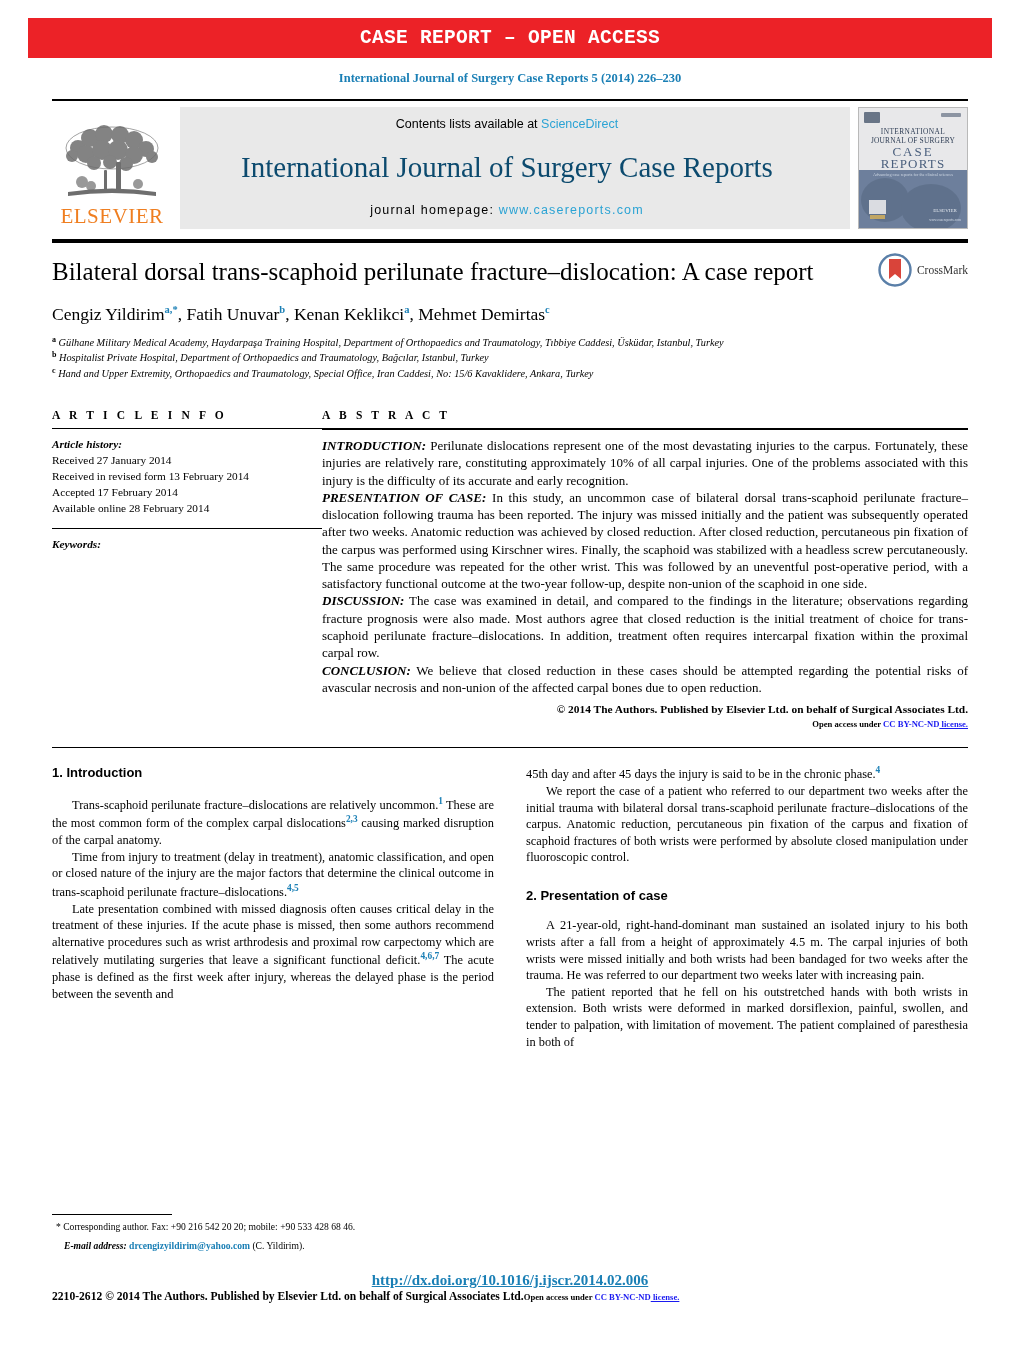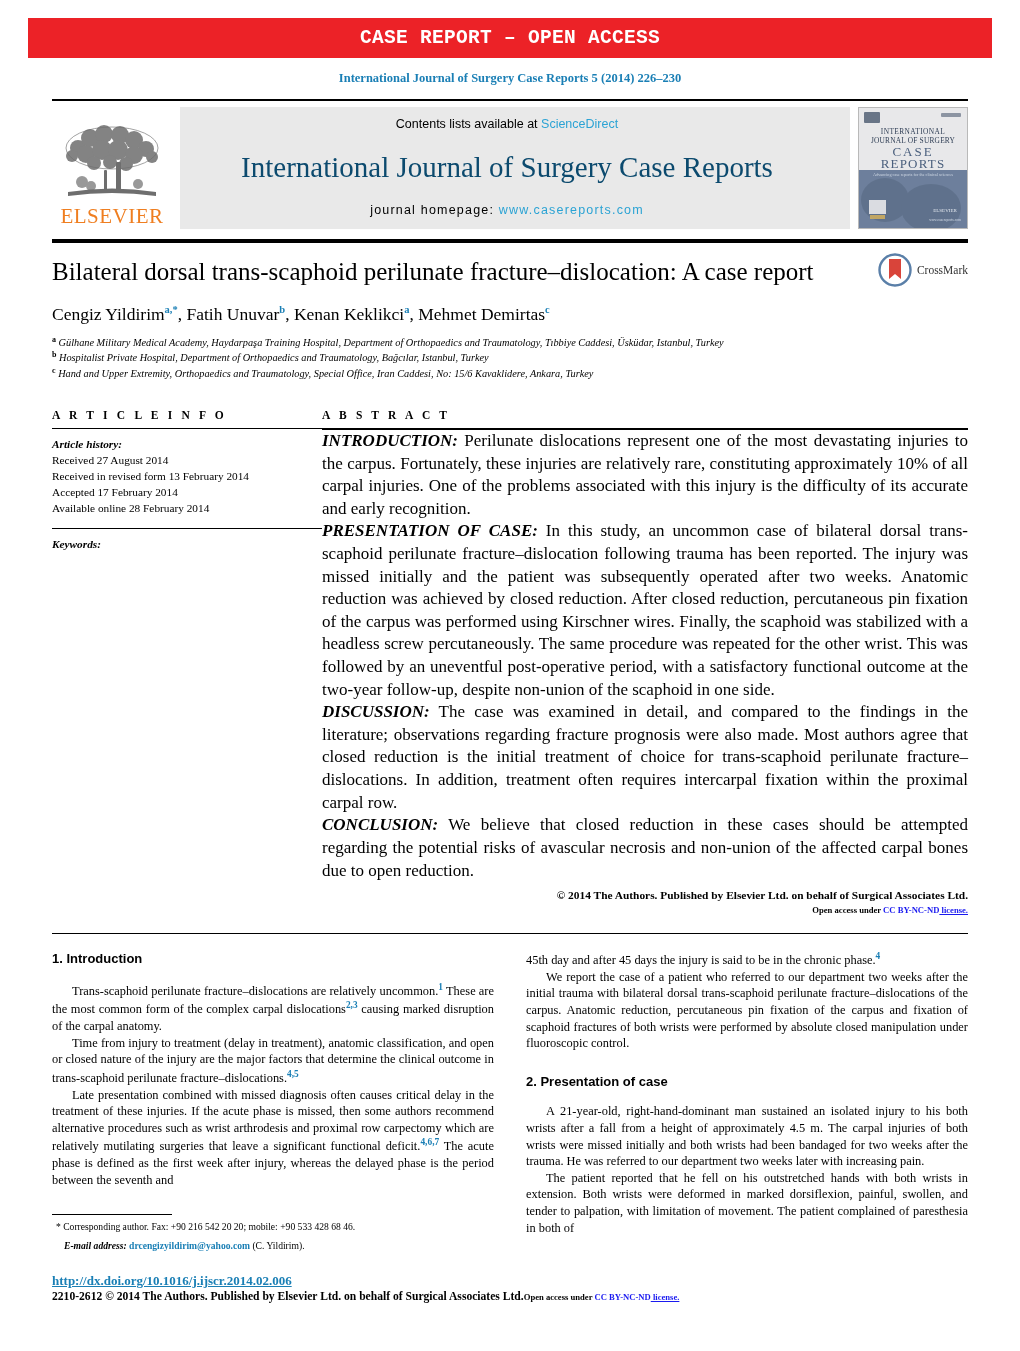--- a/index.html
+++ b/index.html
@@ -187,21 +187,22 @@
   .hr-thin { border-top: 1px solid #000; margin-top: 7px; }
   .hr-thick { border-top: 2px solid #000; margin-top: 7px; }
 
   .info-block { margin-top: 7px; font-size: 11.3px; line-height: 1.42; }
   .info-block .lab { font-style: italic; font-weight: bold; }
   .info-line { display: block; }
 
   .kw-rule { border-top: 1.5px solid #000; margin: 12px 0 0 0; }
 
   .abstract-body {
-    font-size: 17px;
+    margin-top: 7px;
+    font-size: 13px;
     line-height: 1.33;
     text-align: justify;
   }
   .abstract-body p { margin: 0; }
   .abs-lead { font-style: italic; font-weight: bold; }
   .copyright-line {
     text-align: right;
     font-size: 11.4px;
     margin-top: 7px;
     font-weight: bold;
@@ -258,24 +259,25 @@
 
   
   .bottom-matter {
     position: absolute;
     left: 52px;
     bottom: 48px;
     width: 916px;
   }
   .doi {
     color: #1a7fb5;
-    font-size: 13px;
+    font-size: 15px;
     font-weight: bold;
     text-decoration: underline;
     display: block;
+    text-align: center;
   }
   .issn-line {
     font-size: 11.6px;
     font-weight: bold;
     margin-top: 1px;
     white-space: nowrap;
   }
   .issn-line .oa { font-size: 8.6px; }
   .issn-line .lic { color: #1a1af0; font-size: 8.6px; }
   .issn-line .lic-u { color: #1a1af0; font-size: 8.6px; text-decoration: underline; }
@@ -387,21 +389,21 @@
 </div>
 
 <div class="info-abstract">
 
   <div class="col-info">
     <div class="section-caps">A R T I C L E   I N F O</div>
     <div class="hr-thin"></div>
     <div class="info-block">
       <span class="lab info-line">Article history:</span>
       <div>
-          <div>Received 27 August 2014</div>
+          <div>Received 27 January 2014</div>
           <div>Received in revised form 13 February 2014</div>
           <div>Accepted 17 February 2014</div>
           <div>Available online 28 February 2014</div>
         </div>
     </div>
     <div class="kw-rule"></div>
     <div class="info-block">
       <span class="lab info-line">Keywords:</span>
     </div>
   </div>

